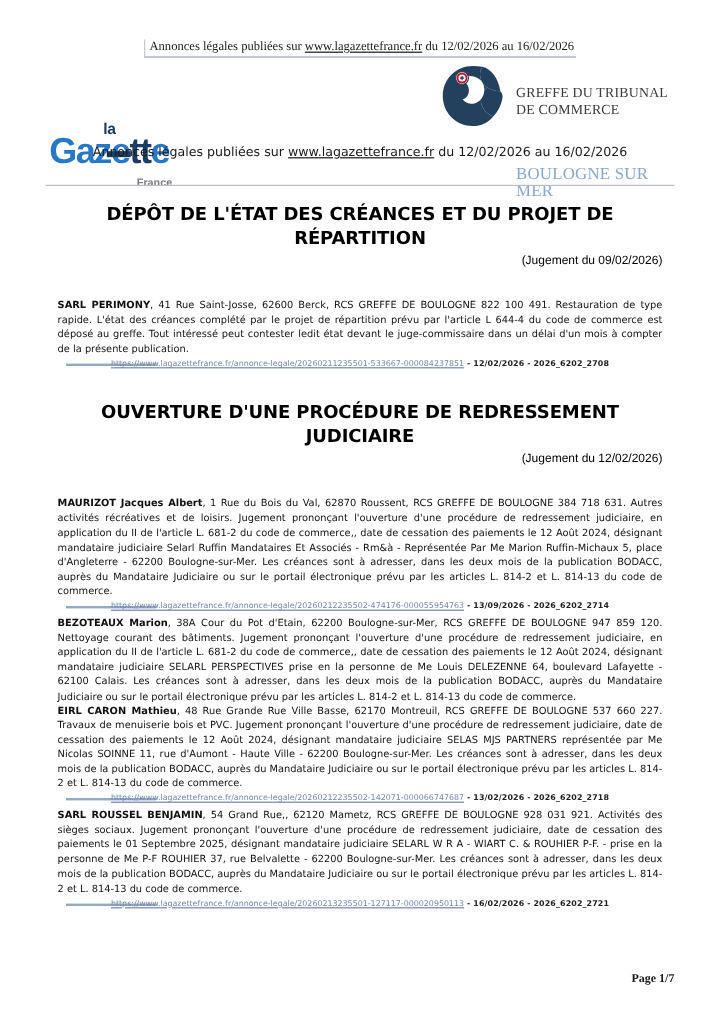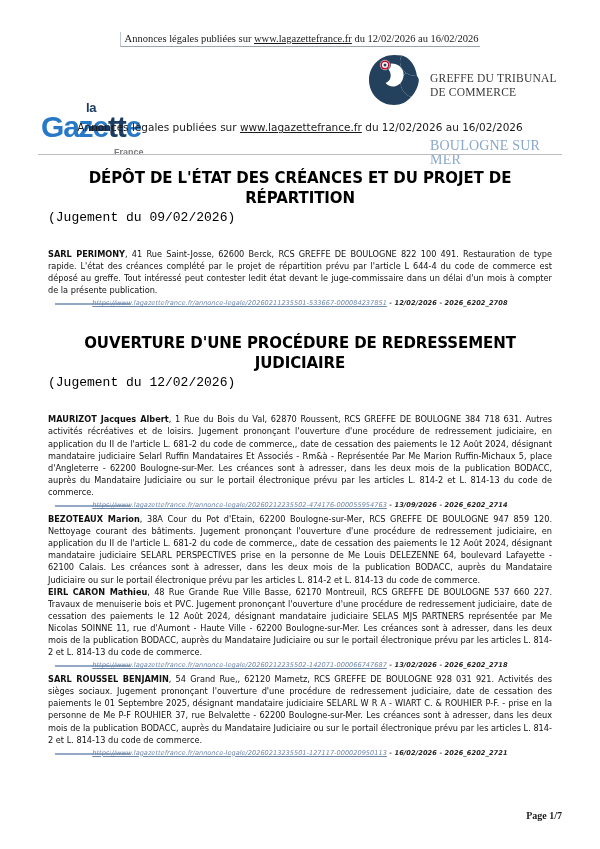--- a/index.html
+++ b/index.html
@@ -183,23 +183,23 @@
     font-family: "DejaVu Sans", sans-serif;
     font-weight: bold;
     font-size: 15px;
     line-height: 20px;
     letter-spacing: -0.1px;
     color: #000;
     margin: 0;
     padding: 0 6px;
   }
   .section-sub {
-    text-align: left;
-    font-family: Liberation Mono, monospace;
-    font-size: 13px;
+    text-align: right;
+    font-family: Liberation Sans, sans-serif;
+    font-size: 10px;
     line-height: 17px;
     color: #000;
     margin-top: 1px;
   }
 
   .ad {
     font-family: "DejaVu Sans", sans-serif;
     font-size: 8.2px;
     line-height: 12.1px;
     text-align: justify;
@@ -227,21 +227,20 @@
     position: absolute;
     left: 0;
     top: 0;
     width: 504px;
     text-align: center;
     font-family: "DejaVu Sans", sans-serif;
     font-size: 6.6px;
     line-height: 14px;
     color: #333;
     white-space: nowrap;
-    font-style: italic;
   }
   .ad-meta .meta-link {
     color: #6f86a8;
     text-decoration: underline;
   }
   .ad-meta .meta-tail {
     color: #222;
     font-weight: bold;
     letter-spacing: 0.1px;
   }

